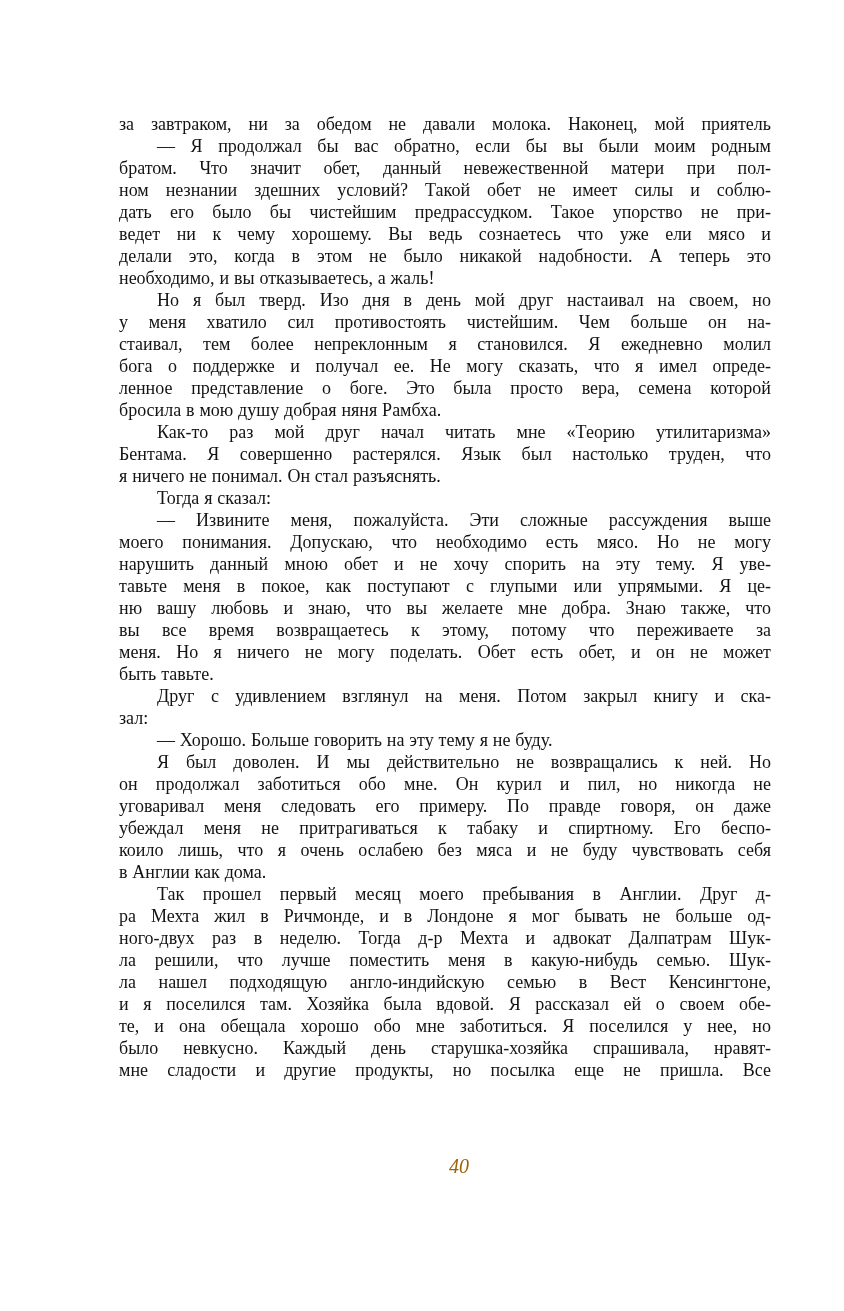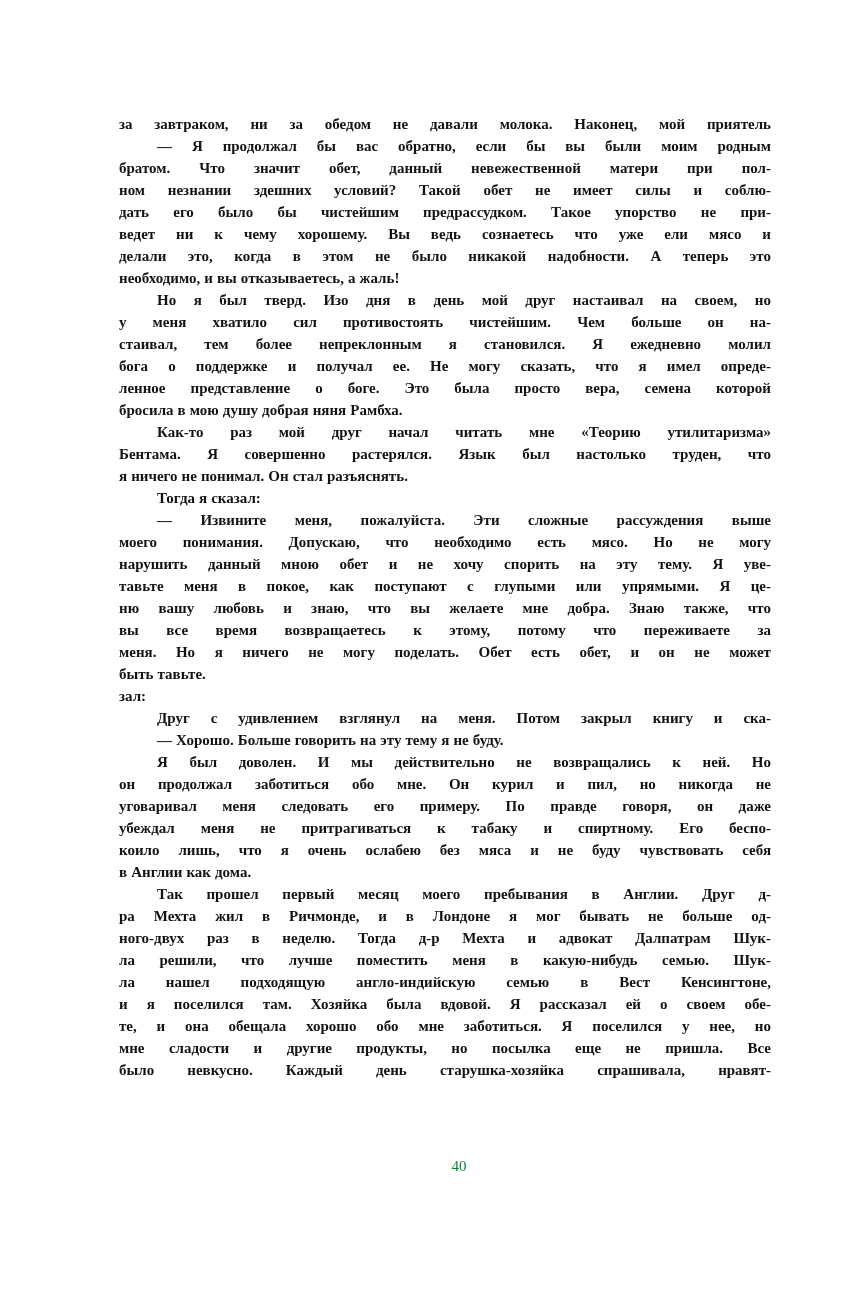--- a/index.html
+++ b/index.html
@@ -16,45 +16,45 @@
     font-family: "Liberation Serif", "DejaVu Serif", serif;
     color: #151311;
   }
   .text-block {
     position: absolute;
     left: 119px;
     top: 113px;
     width: 652px;
   }
   .line {
-    font-size: 15px;
+    font-size: 18px;
     line-height: 22px;
     height: 22px;
     overflow: hidden;
     text-align: justify;
     text-align-last: justify;
     word-spacing: 0.02em;
     white-space: normal;
-    font-weight: bold;
   }
   .line.lastline {
     text-align-last: left;
   }
   .line.indent {
     text-indent: 38px;
   }
   .page-number {
     position: absolute;
     left: 133px;
     top: 1153px;
     width: 652px;
     text-align: center;
-    font-size: 15px;
+    font-style: italic;
+    font-size: 20px;
     line-height: 26px;
-    color: #15803d;
+    color: #a16207;
   }
 </style>
 </head>
 <body>
 
 <div class="scan-page">
   <div class="text-block">
       <div class="line">за завтраком, ни за обедом не давали молока. Наконец, мой приятель</div>
       <div class="line indent">— Я продолжал бы вас обратно, если бы вы были моим родным</div>
       <div class="line">братом. Что значит обет, данный невежественной матери при пол-</div>
@@ -74,33 +74,33 @@
       <div class="line lastline">я ничего не понимал. Он стал разъяснять.</div>
       <div class="line indent lastline">Тогда я сказал:</div>
       <div class="line indent">— Извините меня, пожалуйста. Эти сложные рассуждения выше</div>
       <div class="line">моего понимания. Допускаю, что необходимо есть мясо. Но не могу</div>
       <div class="line">нарушить данный мною обет и не хочу спорить на эту тему. Я уве-</div>
       <div class="line">тавьте меня в покое, как поступают с глупыми или упрямыми. Я це-</div>
       <div class="line">ню вашу любовь и знаю, что вы желаете мне добра. Знаю также, что</div>
       <div class="line">вы все время возвращаетесь к этому, потому что переживаете за</div>
       <div class="line">меня. Но я ничего не могу поделать. Обет есть обет, и он не может</div>
       <div class="line lastline">быть тавьте.</div>
+      <div class="line indent">Друг с удивлением взглянул на меня. Потом закрыл книгу и ска-</div>
       <div class="line lastline">зал:</div>
-      <div class="line indent">Друг с удивлением взглянул на меня. Потом закрыл книгу и ска-</div>
       <div class="line indent lastline">— Хорошо. Больше говорить на эту тему я не буду.</div>
       <div class="line indent">Я был доволен. И мы действительно не возвращались к ней. Но</div>
       <div class="line">он продолжал заботиться обо мне. Он курил и пил, но никогда не</div>
       <div class="line">уговаривал меня следовать его примеру. По правде говоря, он даже</div>
       <div class="line">убеждал меня не притрагиваться к табаку и спиртному. Его беспо-</div>
       <div class="line">коило лишь, что я очень ослабею без мяса и не буду чувствовать себя</div>
       <div class="line lastline">в Англии как дома.</div>
       <div class="line indent">Так прошел первый месяц моего пребывания в Англии. Друг д-</div>
       <div class="line">ра Мехта жил в Ричмонде, и в Лондоне я мог бывать не больше од-</div>
       <div class="line">ного-двух раз в неделю. Тогда д-р Мехта и адвокат Далпатрам Шук-</div>
       <div class="line">ла решили, что лучше поместить меня в какую-нибудь семью. Шук-</div>
       <div class="line">ла нашел подходящую англо-индийскую семью в Вест Кенсингтоне,</div>
       <div class="line">и я поселился там. Хозяйка была вдовой. Я рассказал ей о своем обе-</div>
       <div class="line">те, и она обещала хорошо обо мне заботиться. Я поселился у нее, но</div>
+      <div class="line">было невкусно. Каждый день старушка-хозяйка спрашивала, нравят-</div>
       <div class="line">мне сладости и другие продукты, но посылка еще не пришла. Все</div>
-      <div class="line">было невкусно. Каждый день старушка-хозяйка спрашивала, нравят-</div>
     </div>
   <div class="page-number">40</div>
 </div>
 
 </body></html>

